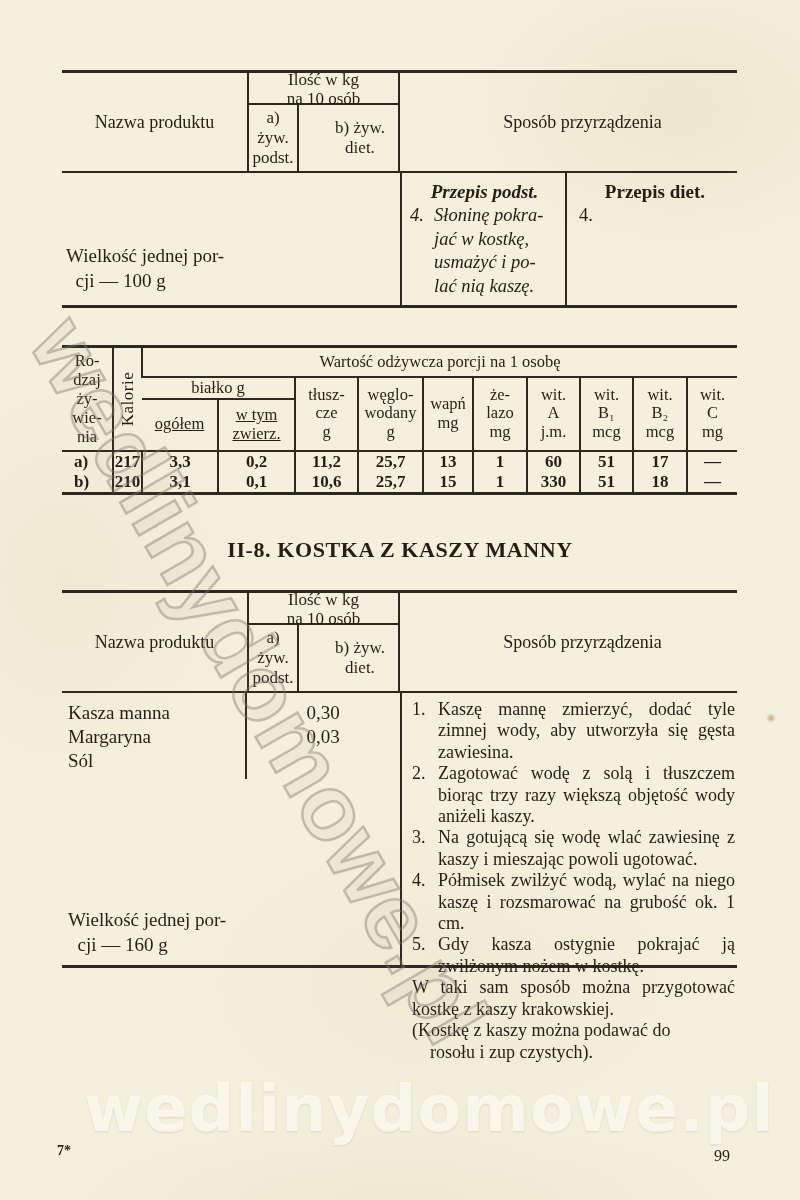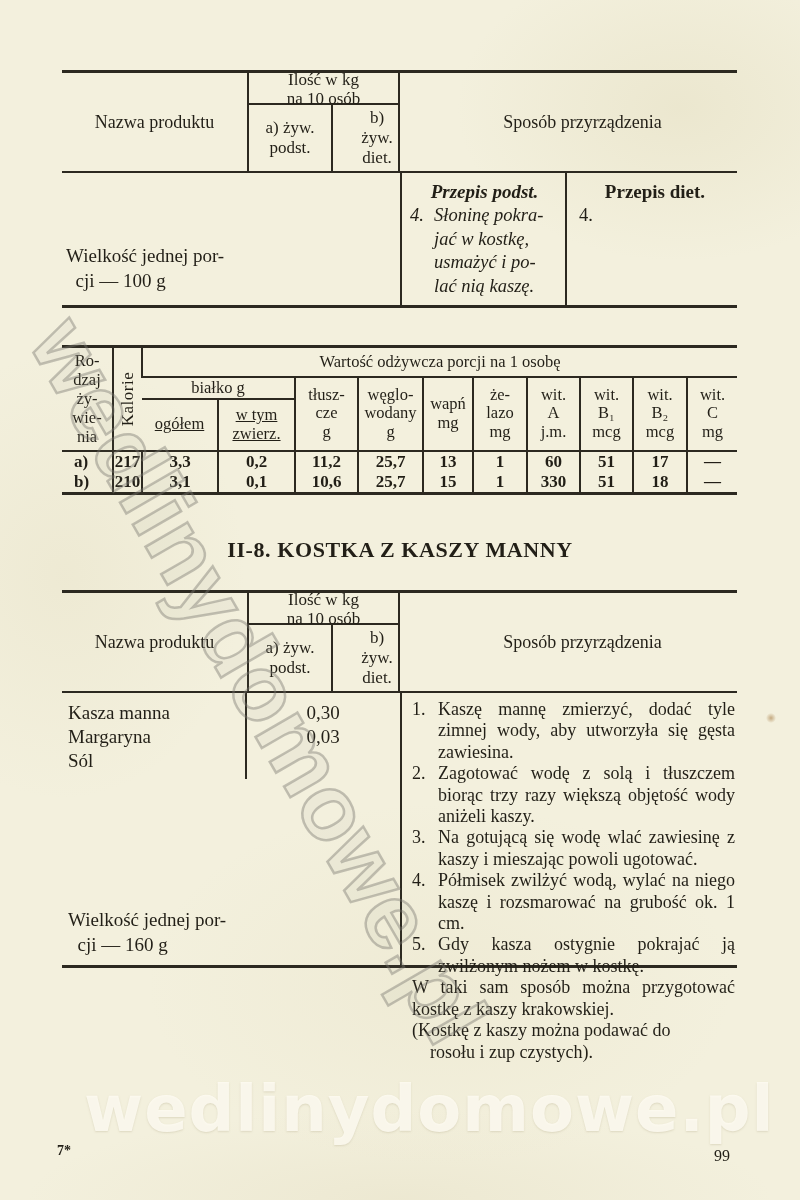--- a/index.html
+++ b/index.html
@@ -20,21 +20,21 @@
          border-top:3px solid #2c2920; border-bottom:3px solid #2c2920; }
   .rhead { display:flex; height:100px; border-bottom:2px solid #2c2920; }
   .c-name  { width:185px; display:flex; align-items:center; justify-content:center;
              font-size:18px; }
   .c-qty   { width:153px; border-left:2px solid #2c2920; border-right:2px solid #2c2920;
              display:flex; flex-direction:column; }
   .c-qty-top { height:32px; border-bottom:2px solid #2c2920; display:flex; align-items:center;
              justify-content:center; text-align:center; font-size:17px; line-height:19px;
              white-space:pre-line; padding-top:2px; }
   .c-qty-sub { flex:1; display:flex; }
-  .c-qty-a { width:84px; border-right:2px solid #2c2920; }
+  .c-qty-a { width:50px; border-right:2px solid #2c2920; }
   .c-qty-b { flex:1;padding-left:23px; }
   .c-qty-a,.c-qty-b { display:flex; align-items:center; justify-content:center;
              text-align:center; font-size:17px; line-height:20px; white-space:pre-line; }
   .c-method{ flex:1; display:flex; align-items:center; justify-content:center; font-size:18px;padding-left:28px; }
   
   #table1 { top:70px; }
   .t1-body { display:flex; height:132px; }
   .t1-left { width:338px; position:relative; }
   .t1-portion { position:absolute; left:4px; bottom:12px; font-size:19px; line-height:25px;
              white-space:pre-line; }

